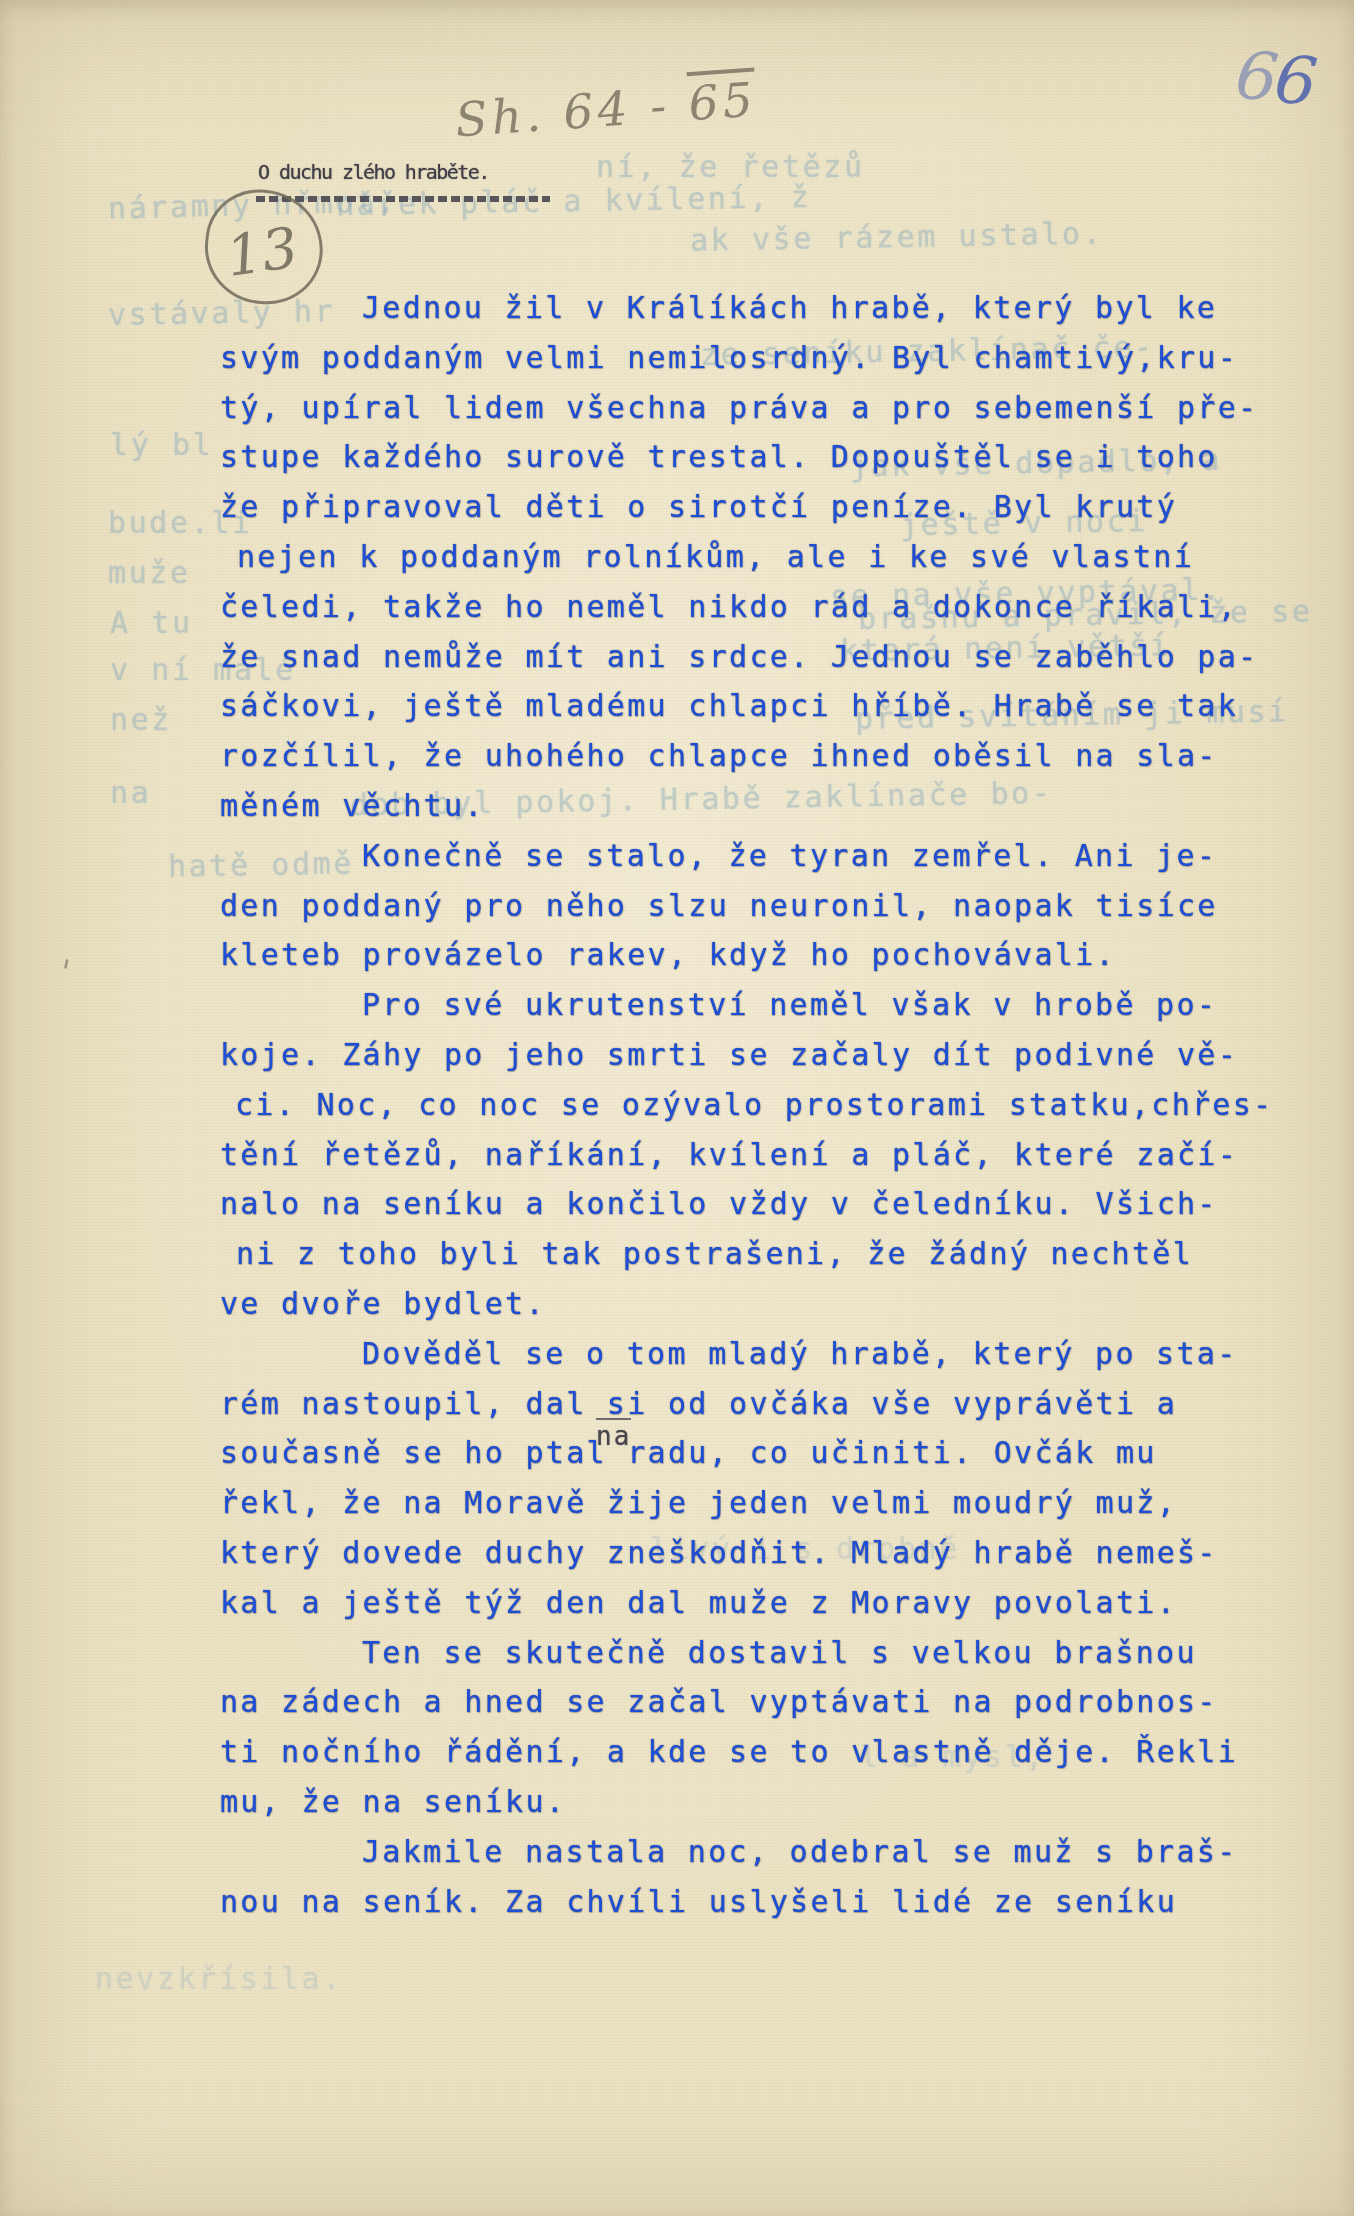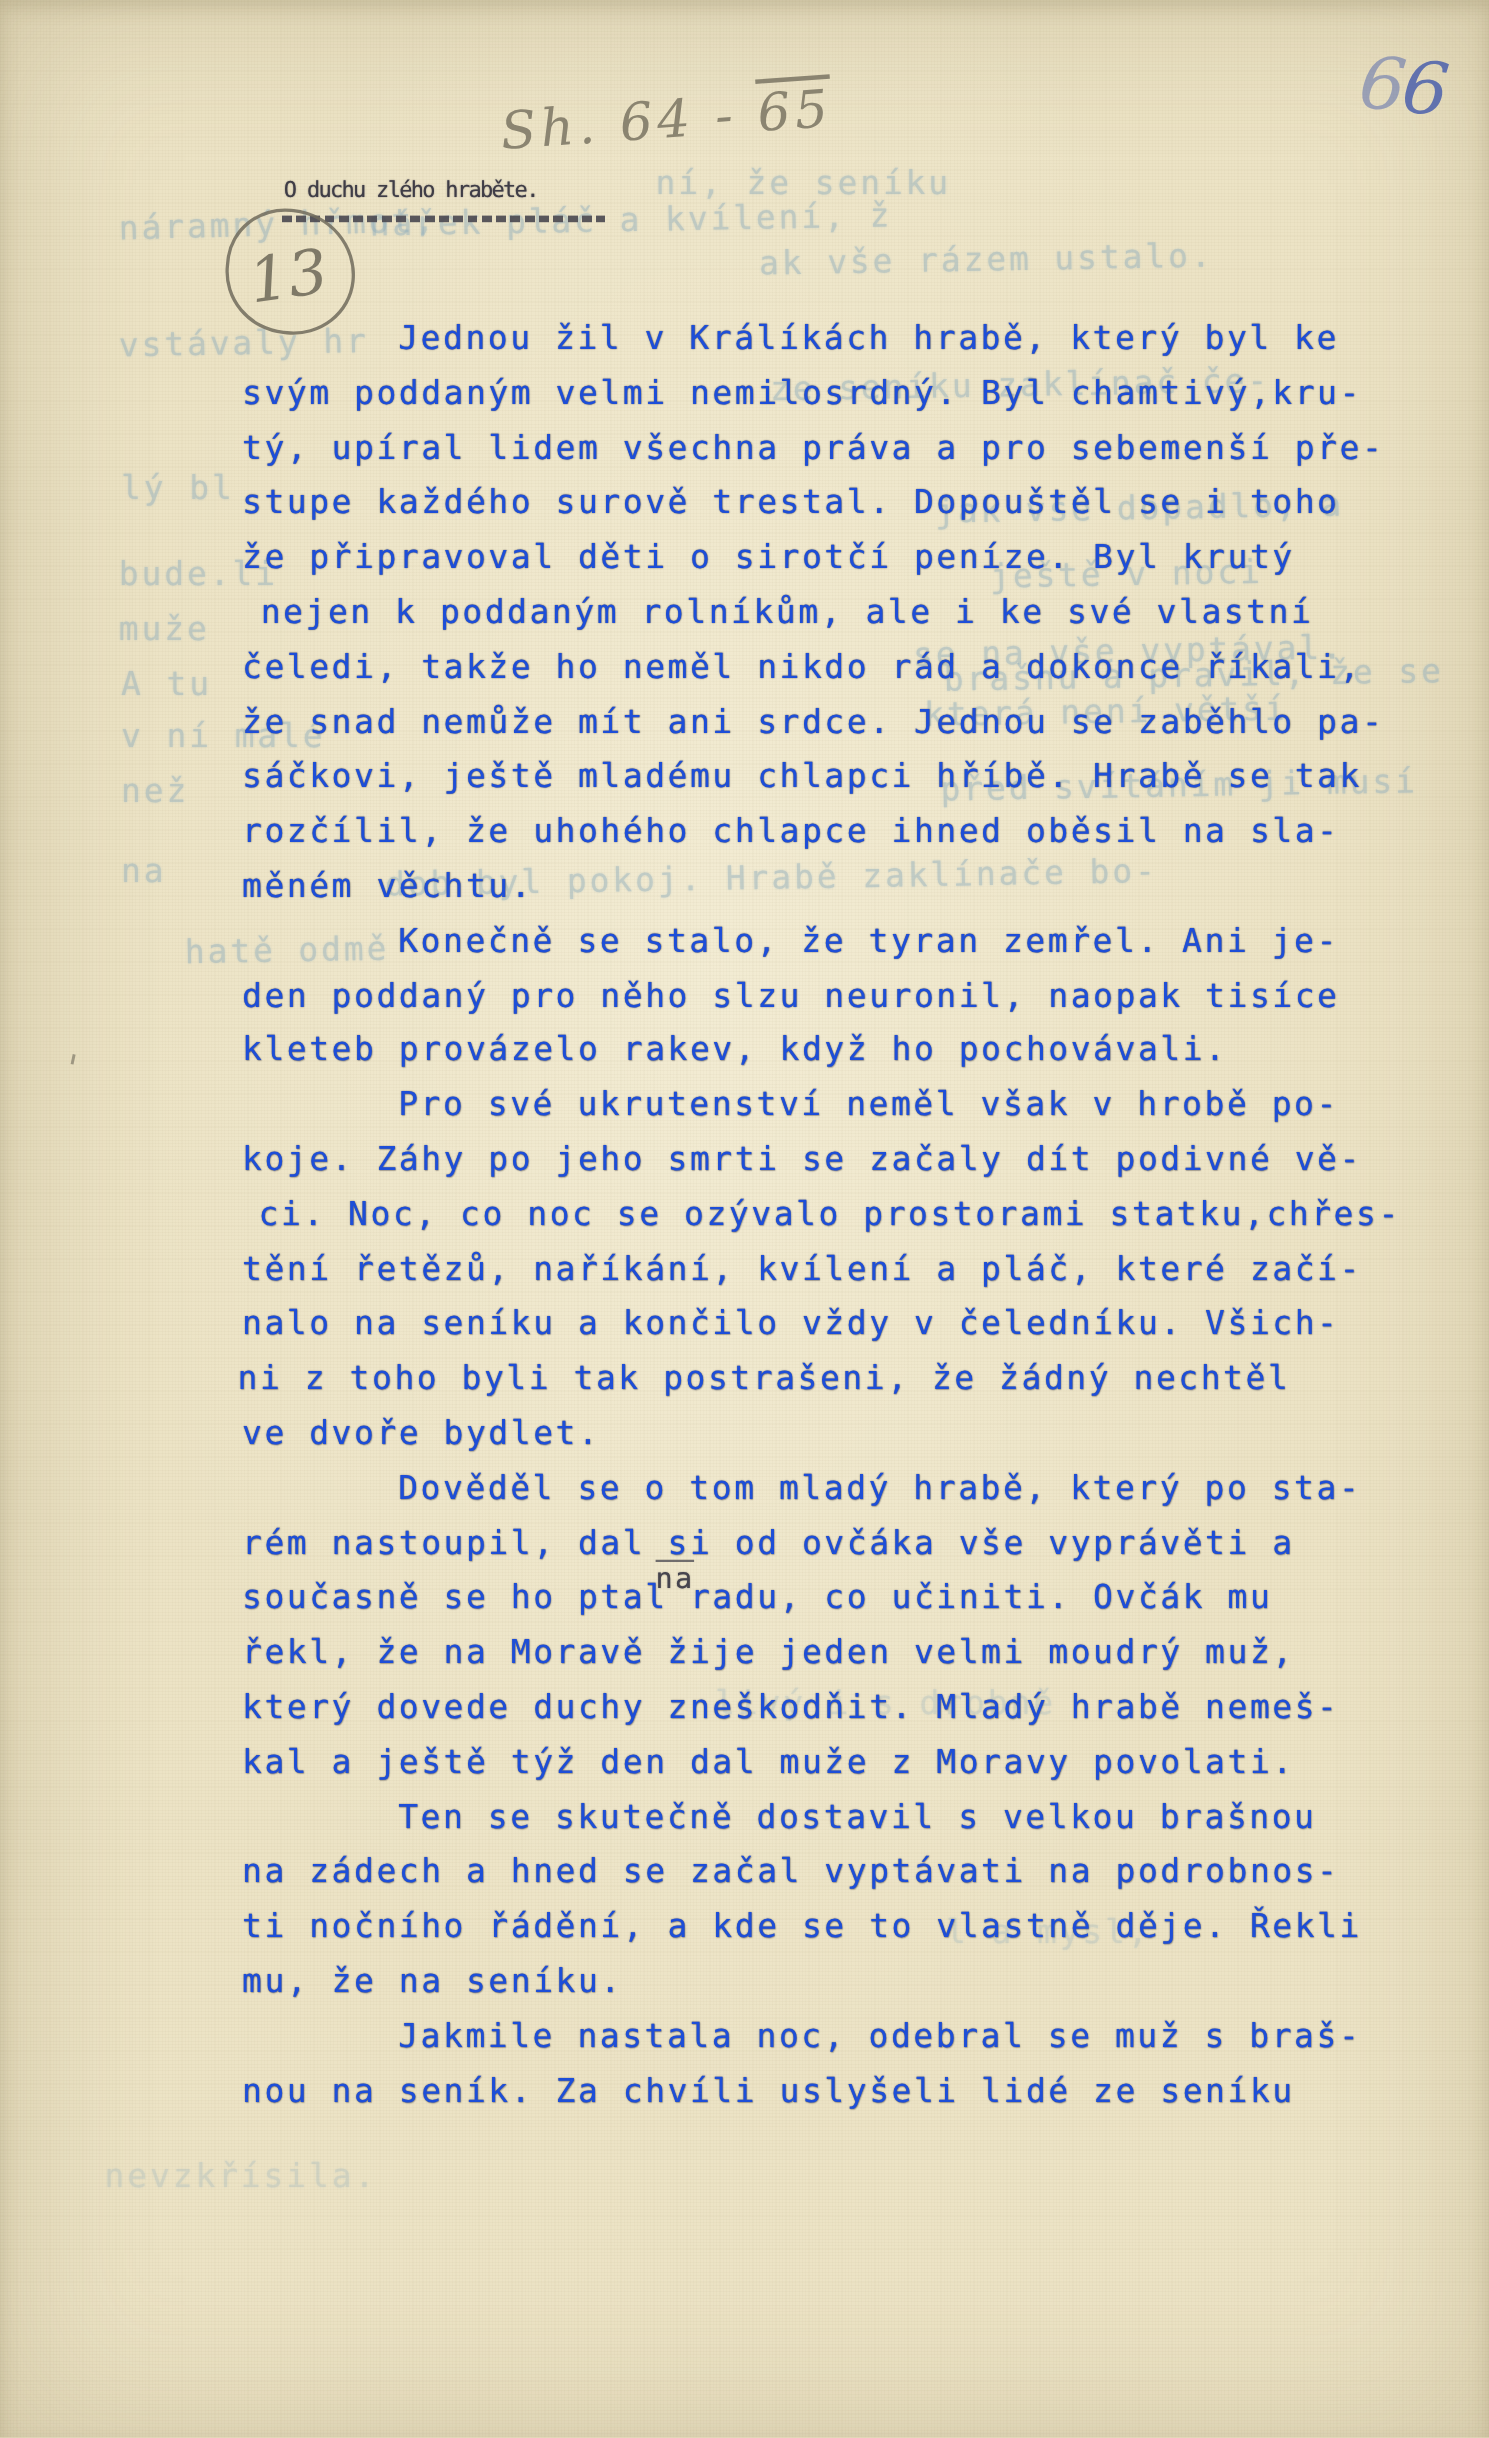--- a/index.html
+++ b/index.html
@@ -108,35 +108,35 @@
     <div class="line" style="left: 220px; top: 739.2px;">rozčílil, že uhohého chlapce ihned oběsil na sla-</div>
     <div class="line" style="left: 220px; top: 789px;">měném věchtu.</div>
     <div class="line" style="left: 362px; top: 838.8px;">Konečně se stalo, že tyran zemřel. Ani je-</div>
     <div class="line" style="left: 220px; top: 888.6px;">den poddaný pro něho slzu neuronil, naopak tisíce</div>
     <div class="line" style="left: 220px; top: 938.4px;">kleteb provázelo rakev, když ho pochovávali.</div>
     <div class="line" style="left: 362px; top: 988.2px;">Pro své ukrutenství neměl však v hrobě po-</div>
     <div class="line" style="left: 220px; top: 1038px;">koje. Záhy po jeho smrti se začaly dít podivné vě-</div>
     <div class="line" style="left: 220px; top: 1087.8px; margin-left: 15px;">ci. Noc, co noc se ozývalo prostorami statku,chřes-</div>
     <div class="line" style="left: 220px; top: 1137.6px;">tění řetězů, naříkání, kvílení a pláč, které začí-</div>
     <div class="line" style="left: 220px; top: 1187.4px;">nalo na seníku a končilo vždy v čeledníku. Všich-</div>
-    <div class="line" style="left: 216px; top: 1237.2px;">ni z toho byli tak postrašeni, že žádný nechtěl</div>
+    <div class="line" style="left: 236px; top: 1237.2px;">ni z toho byli tak postrašeni, že žádný nechtěl</div>
     <div class="line" style="left: 220px; top: 1287px;">ve dvoře bydlet.</div>
     <div class="line" style="left: 362px; top: 1336.8px;">Dověděl se o tom mladý hrabě, který po sta-</div>
     <div class="line" style="left: 220px; top: 1386.6px; text-align: right;">rém nastoupil, dal si od ovčáka vše vyprávěti a</div>
     <div class="line" style="left: 220px; top: 1436.4px;">současně se ho ptal radu, co učiniti. Ovčák mu</div>
     <div class="line" style="left: 220px; top: 1486.2px;">řekl, že na Moravě žije jeden velmi moudrý muž,</div>
     <div class="line" style="left: 220px; top: 1536px;">který dovede duchy zneškodňit. Mladý hrabě nemeš-</div>
     <div class="line" style="left: 220px; top: 1585.8px;">kal a ještě týž den dal muže z Moravy povolati.</div>
     <div class="line" style="left: 362px; top: 1635.6px;">Ten se skutečně dostavil s velkou brašnou</div>
     <div class="line" style="left: 220px; top: 1685.4px;">na zádech a hned se začal vyptávati na podrobnos-</div>
     <div class="line" style="left: 220px; top: 1735.2px;">ti nočního řádění, a kde se to vlastně děje. Řekli</div>
     <div class="line" style="left: 220px; top: 1785px;">mu, že na seníku.</div>
     <div class="line" style="left: 362px; top: 1834.8px;">Jakmile nastala noc, odebral se muž s braš-</div>
     <div class="line" style="left: 220px; top: 1884.6px;">nou na seník. Za chvíli uslyšeli lidé ze seníku</div>
-    <div class="ghost" style="left: 596px; top: 150px;">ní, že seníku</div>
+    <div class="ghost" style="left: 596px; top: 150px;">ní, že řetězů</div>
     <div class="ghost" style="left: 108px; top: 188px; transform: rotate(-1.5deg);">náramný hřmot,</div>
     <div class="ghost" style="left: 336px; top: 184px; transform: rotate(-1deg);">nářek pláč a kvílení, ž</div>
     <div class="ghost" style="left: 690px; top: 220px; transform: rotate(-1deg);">ak vše rázem ustalo.</div>
     <div class="ghost" style="left: 108px; top: 296px; transform: rotate(-1deg);">vstávaly hr</div>
     <div class="ghost" style="left: 700px; top: 334px; transform: rotate(-1deg);">ze seníku zaklínač če-</div>
     <div class="ghost" style="left: 110px; top: 428px;">lý bl</div>
     <div class="ghost" style="left: 850px; top: 446px; transform: rotate(-1deg);">jak vše dopadlo, a</div>
     <div class="ghost" style="left: 900px; top: 506px; transform: rotate(-1deg);">ještě v noci</div>
     <div class="ghost" style="left: 108px; top: 506px;">bude.li</div>
     <div class="ghost" style="left: 830px; top: 576px; transform: rotate(-1deg);">se na vše vyptával.</div>

